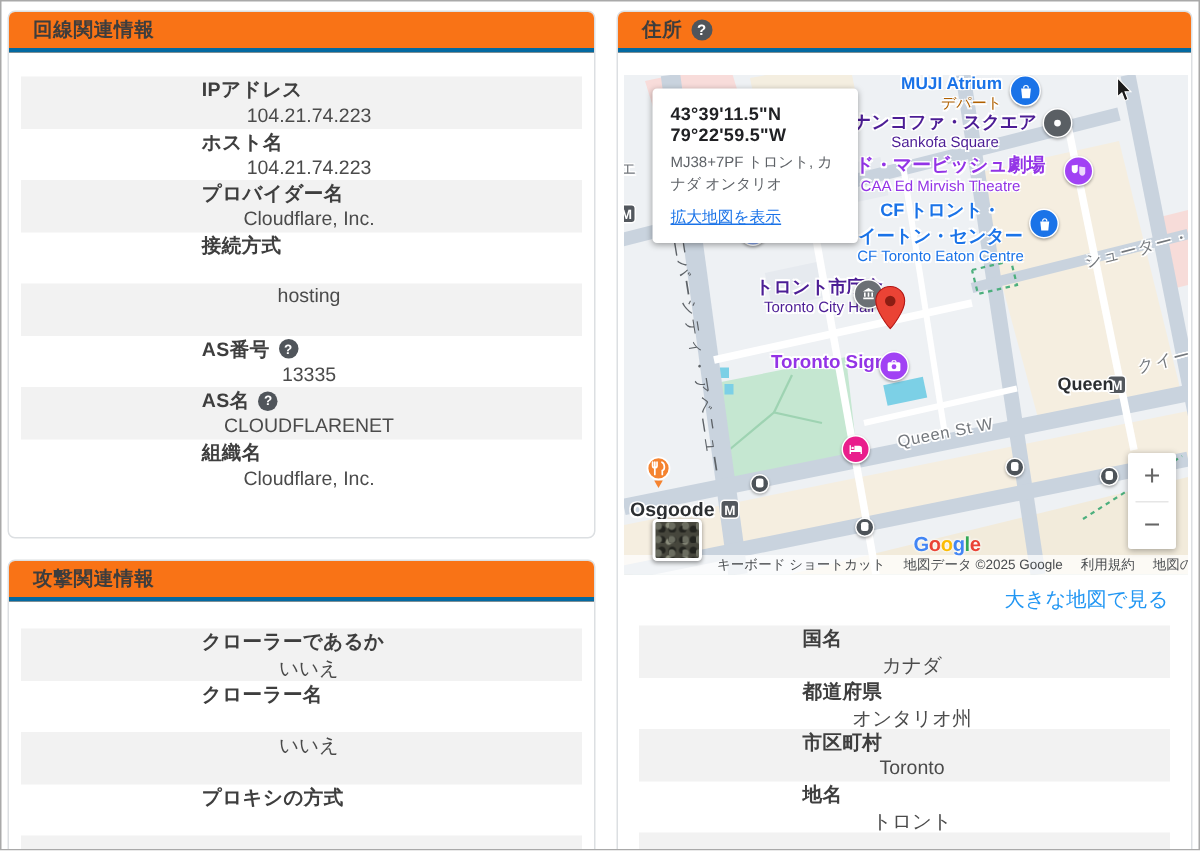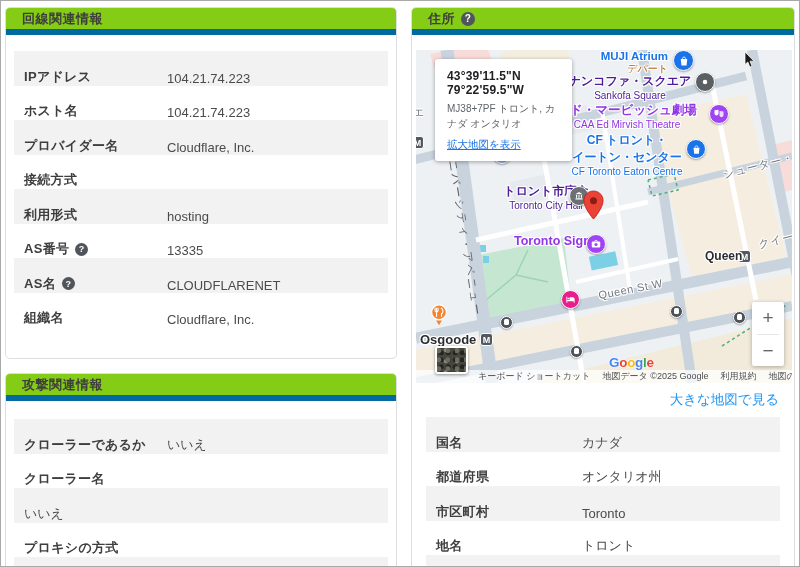--- a/index.html
+++ b/index.html
@@ -3,25 +3,25 @@
 <meta charset="utf-8">
 <style>
   * { margin:0; padding:0; box-sizing:border-box; }
   html,body { background:#fff; }
   body { font-family:"Liberation Sans","DejaVu Sans",sans-serif; }
   .page { position:relative; width:800px; height:567px; background:#fff;
           border:1px solid #a9a9a9; overflow:hidden; }
 
   
   .card { position:absolute; background:#fff; border:1px solid #dcdfe2; border-radius:5px; overflow:hidden; }
-  .card-header { height:27px; background:#84cc16; border-bottom:6px solid #0369a1;
+  .card-header { height:27px; background:#f97316; border-bottom:3px solid #0369a1;
                  display:flex; align-items:center; padding:0 16px;
                  font-size:13px; font-weight:600; color:#3d3d3d; letter-spacing:.5px; }
   .rows { position:relative; }
-  .row { height:34.5px; margin:0 8px; display:flex; align-items:flex-end; padding-left:10px; }
+  .row { height:34.5px; margin:0 8px; display:flex; align-items:center; padding-left:10px;flex-direction:column; }
   .row.alt { background:#f2f2f2; }
   .row .lbl { width:143px; flex:0 0 auto; font-size:13px; font-weight:700; color:#3e3e3e;
               display:flex; align-items:center; letter-spacing:.3px; }
   .row .val { font-size:13px; color:#4b4b4b; }
   .help { display:inline-flex; width:13px; height:13px; border-radius:50%; background:#50555b;
           color:#fff; font-size:9px; font-weight:700; align-items:center; justify-content:center;
           margin-left:6px; flex:0 0 auto; }
 
   #panel-line   { left:4px;  top:6px;  width:392px; height:352px; }
   #panel-line .rows { margin-top:16px; }
@@ -104,21 +104,20 @@
         </div>
       <div class="row alt">
           <span class="lbl">プロバイダー名</span>
           <span class="val">Cloudflare, Inc.</span>
         </div>
       <div class="row">
           <span class="lbl">接続方式</span>
           <span class="val"></span>
         </div>
       <div class="row alt">
-          <span class="lbl">利用形式</span>
           <span class="val">hosting</span>
         </div>
       <div class="row">
         <span class="lbl">
             <span>AS番号</span>
             <span class="help">?</span>
           </span>
         <span class="val">13335</span>
         </div>
       <div class="row alt">

